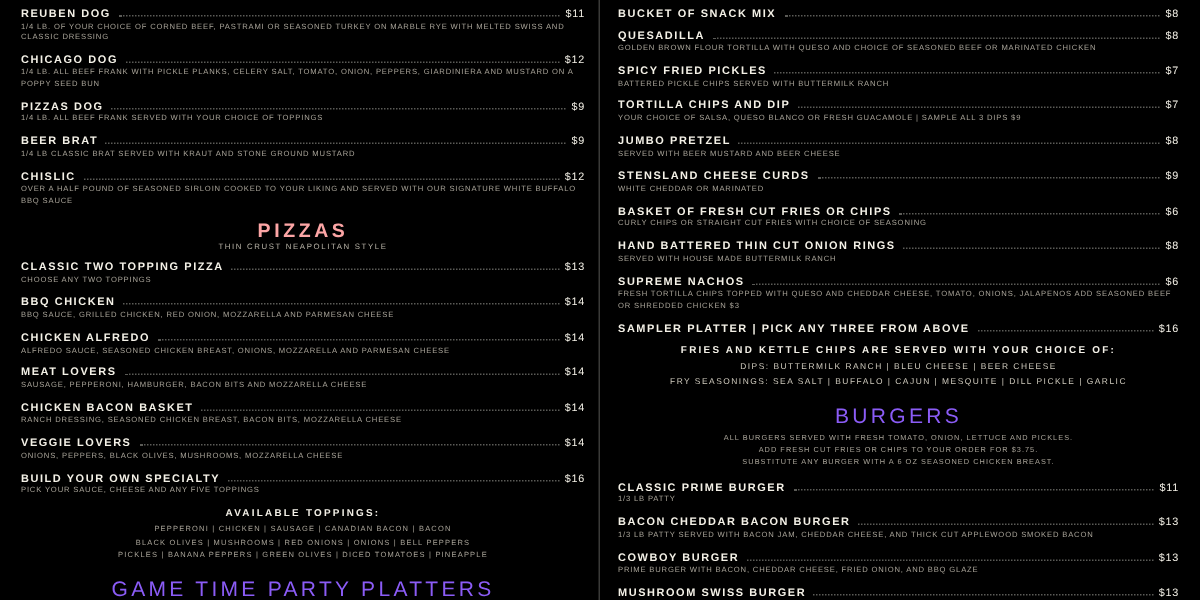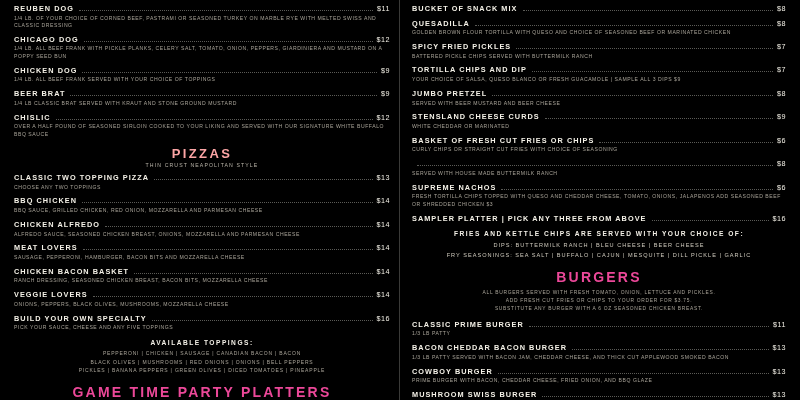--- a/index.html
+++ b/index.html
@@ -44,22 +44,22 @@
     text-align: center;
     font-size: 5.2px;
     letter-spacing: 1.1px;
     color: #b9b4a8;
     margin-bottom: 5px;
   }
   .banner {
     text-align: center;
     font-size: 14px;
     letter-spacing: 2.2px;
-    font-weight: bold;
-    color: #ec4899;
+    font-weight: normal;
+    color: #8b5cf6;
     margin: 9px 0 4px 0;
   }
 
   
   .item { margin-bottom: 5.5px; }
   .item-head {
     display: flex; align-items: baseline;
   }
   .item-name {
     font-size: 7.3px;
@@ -146,21 +146,21 @@
       <div class="item-head">
         <span class="item-name">CHICAGO DOG</span>
         <span class="dotfill"></span>
         <span class="price">$12</span>
       </div>
       <div class="item-desc">1/4 LB. ALL BEEF FRANK WITH PICKLE PLANKS, CELERY SALT, TOMATO, ONION, PEPPERS, GIARDINIERA AND MUSTARD ON A POPPY SEED BUN</div>
     </div>
 
     <div class="item">
       <div class="item-head">
-        <span class="item-name">CHICKEN DOG</span>
+        <span class="item-name">PIZZAS DOG</span>
         <span class="dotfill"></span>
         <span class="price">$9</span>
       </div>
       <div class="item-desc">1/4 LB. ALL BEEF FRANK SERVED WITH YOUR CHOICE OF TOPPINGS</div>
     </div>
 
     <div class="item">
       <div class="item-head">
         <span class="item-name">BEER BRAT</span>
         <span class="dotfill"></span>
@@ -301,20 +301,21 @@
     <div class="item">
       <div class="item-head">
         <span class="item-name">BASKET OF FRESH CUT FRIES OR CHIPS</span>
         <span class="dotfill"></span>
         <span class="price">$6</span>
       </div>
       <div class="item-desc">CURLY CHIPS OR STRAIGHT CUT FRIES WITH CHOICE OF SEASONING</div>
     </div>
     <div class="item">
       <div class="item-head">
+        <span class="item-name">HAND BATTERED THIN CUT ONION RINGS</span>
         <span class="dotfill"></span>
         <span class="price">$8</span>
       </div>
       <div class="item-desc">SERVED WITH HOUSE MADE BUTTERMILK RANCH</div>
     </div>
     <div class="item">
       <div class="item-head">
         <span class="item-name">SUPREME NACHOS</span>
         <span class="dotfill"></span>
         <span class="price">$6</span>

